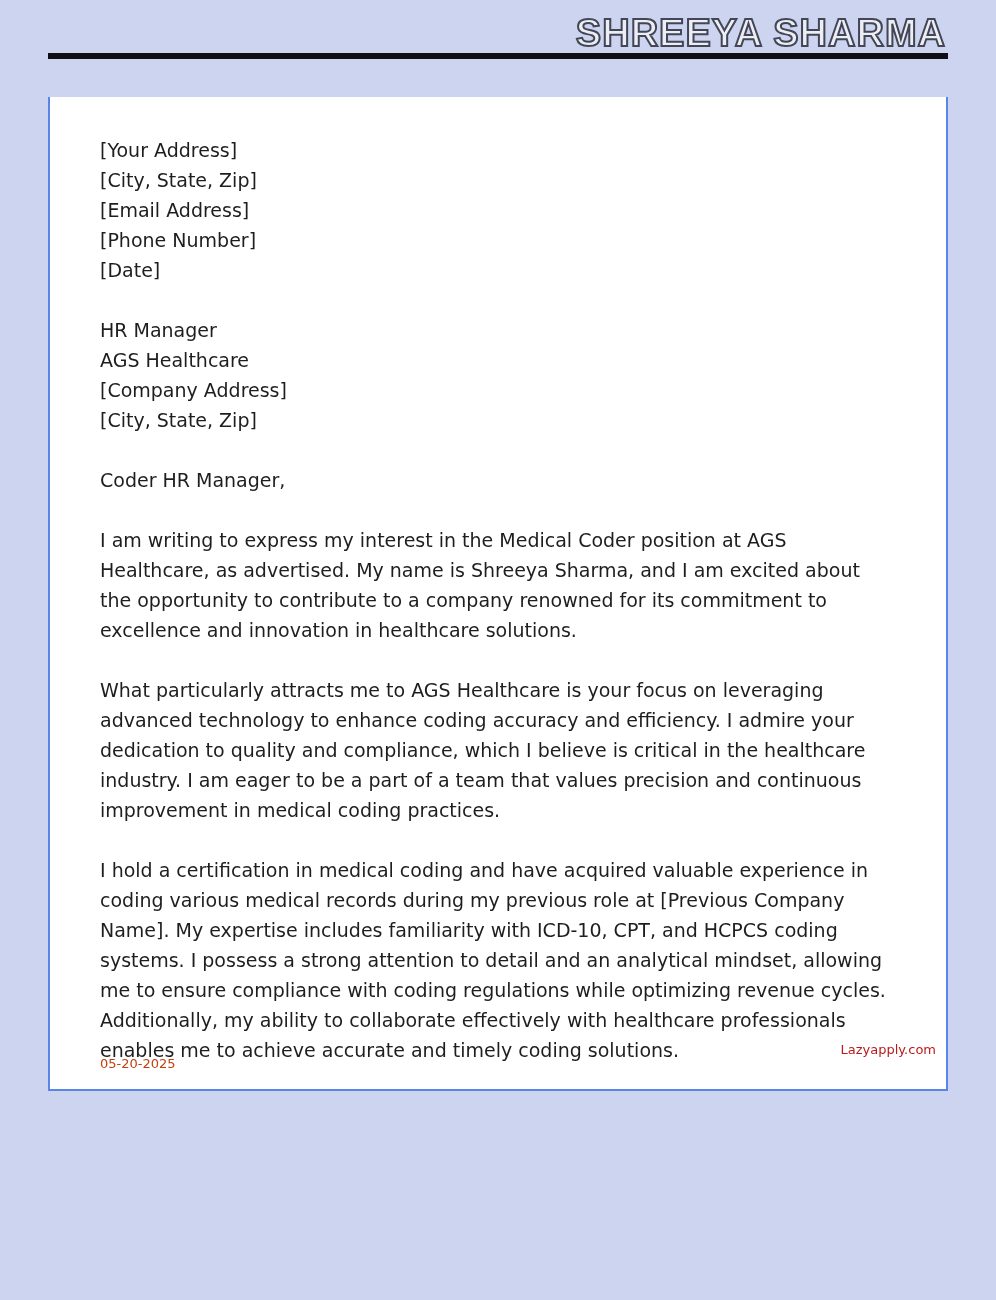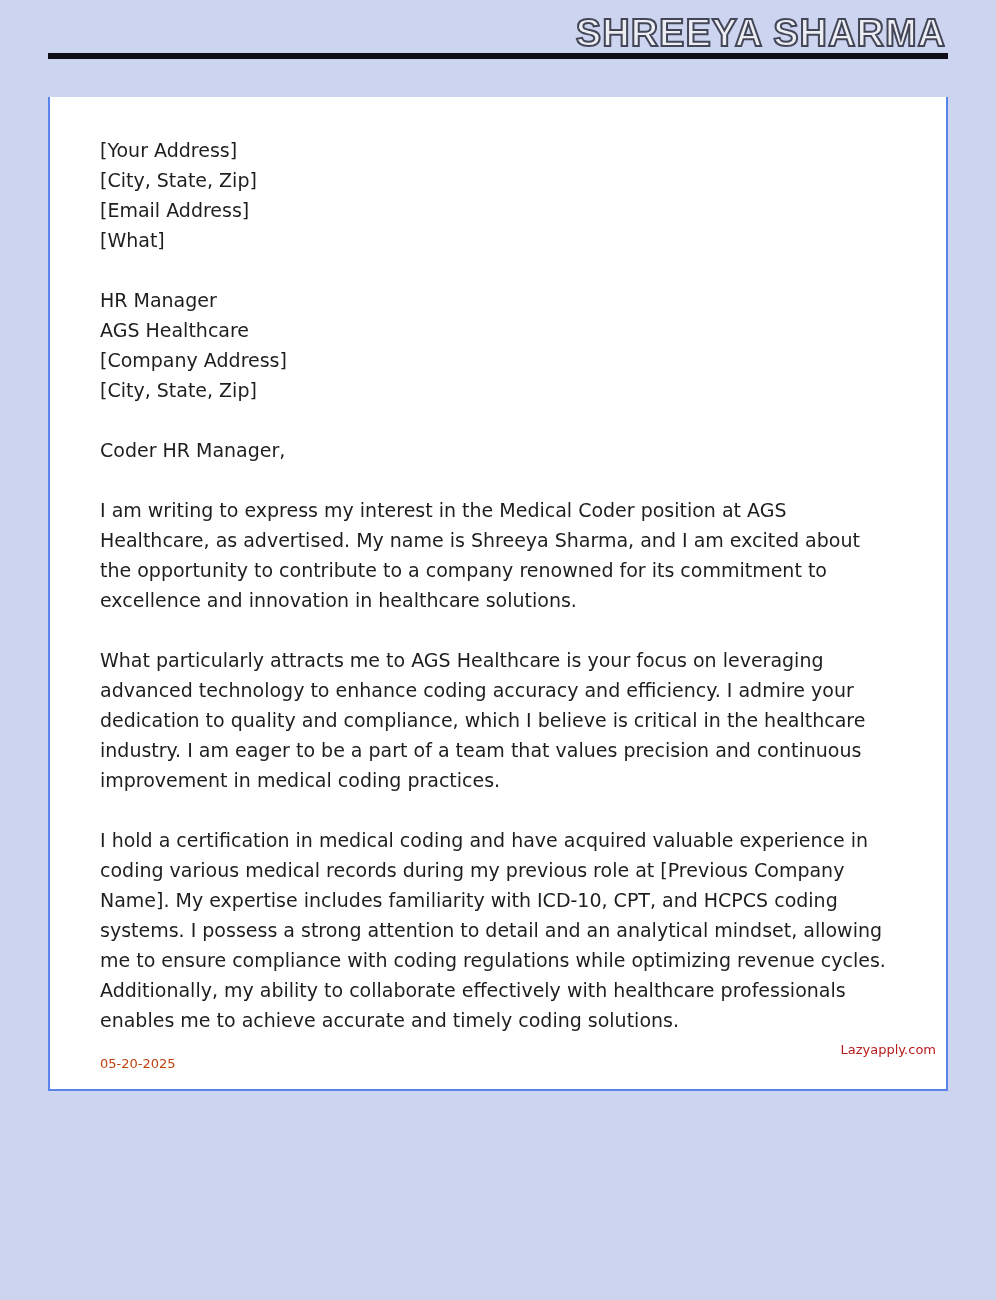--- a/index.html
+++ b/index.html
@@ -90,21 +90,22 @@
 
 <div class="top-bar"></div>
 
 <div class="page">
   <div class="content">
 
     <div class="block">
       <span class="line">[Your Address]</span>
       <span class="line">[City, State, Zip]</span>
       <span class="line">[Email Address]</span>
-      <span class="line">[What]</span>
+      <span class="line">[Phone Number]</span>
+      <span class="line">[Date]</span>
     </div>
 
     <div class="block">
       <span class="line">HR Manager</span>
       <span class="line">AGS Healthcare</span>
       <span class="line">[Company Address]</span>
       <span class="line">[City, State, Zip]</span>
     </div>
 
     <div class="block">Coder HR Manager,</div>

